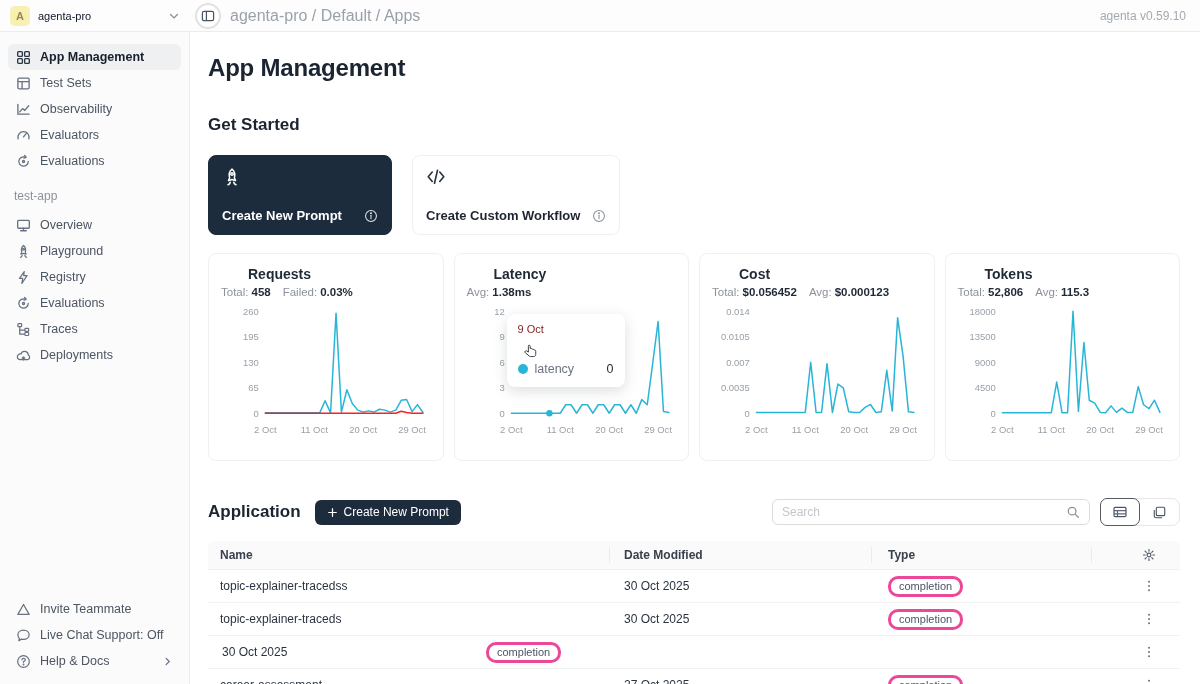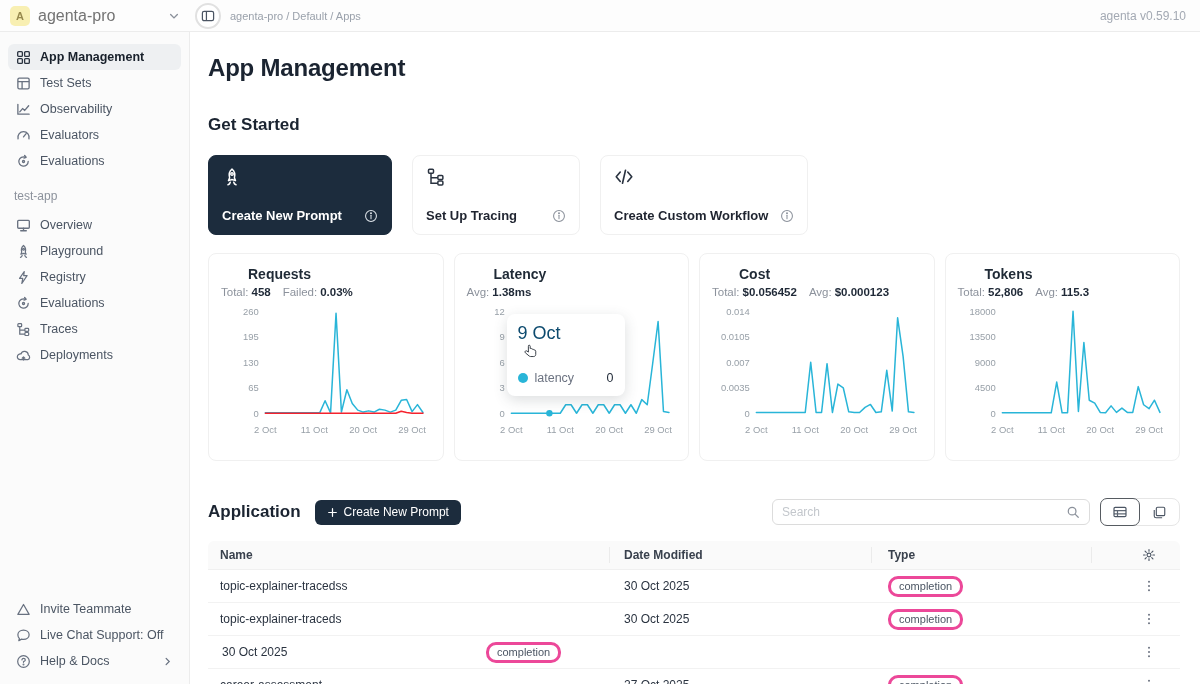--- a/index.html
+++ b/index.html
@@ -4,25 +4,25 @@
 <style>
   * { margin:0; padding:0; box-sizing:border-box; }
   html,body { width:1200px; height:684px; overflow:hidden; background:#fff;
     font-family:"Liberation Sans", sans-serif; color:#1f2430; }
 
   
   .topbar { height:32px; display:flex; align-items:center; border-bottom:1px solid #ececec; background:#fdfdfd; }
   .workspace { width:190px; display:flex; align-items:center; gap:8px; padding:0 10px; }
   .avatar { width:20px; height:20px; border-radius:5px; background:#f8efb2; color:#97894d;
     font-size:11px; font-weight:700; display:flex; align-items:center; justify-content:center; }
-  .workspace-name { font-size:16px; color:#737373; font-weight:500; flex:1; }
+  .workspace-name { font-size:11px; color:#0f172a; font-weight:500; flex:1; }
   .chev { color:#8b919b; display:flex; }
   .collapse-btn { width:26px; height:26px; border-radius:50%; border:2px solid #e1e1e1; background:#fff;
     display:flex; align-items:center; justify-content:center; margin-left:5px; color:#4b5563; }
-  .breadcrumb { margin-left:9px; font-size:11px; color:#9aa1ab; }
+  .breadcrumb { margin-left:9px; font-size:16px; color:#9aa1ab; }
   .version { margin-left:auto; padding-right:14px; font-size:12px; color:#a3a9b3; }
 
   
   .shell { display:flex; height:652px; }
   .sidebar { width:190px; flex:0 0 190px; background:#fbfbfb; border-right:1px solid #ececec;
     display:flex; flex-direction:column; padding:12px 8px 10px; }
   .side-item { display:flex; align-items:center; gap:9px; height:26px; padding:0 8px; border-radius:6px;
     font-size:12.5px; color:#4b5563; cursor:pointer; }
   .side-item svg { color:#687180; flex:0 0 auto; }
   .side-item.active { background:#eef0f2; color:#18202b; font-weight:600; }
@@ -50,21 +50,21 @@
   .charts-row { display:grid; grid-template-columns:repeat(4,1fr); gap:10px; margin-top:18px; }
   .chart-card { height:208px; border:1px solid #f0f0f0; border-radius:8px; background:#fff;
     padding:12px 12px 4px; position:relative; }
   .chart-title { font-size:14px; font-weight:700; color:#1f2a36;margin-left:27px; }
   .chart-stats { display:flex; gap:12px; margin-top:4px; font-size:11.5px; color:#8c929c; }
   .chart-stats b { color:#1f2937; margin-left:3px; font-weight:700; }
   .chart-svg { width:100%; display:block; margin-top:2px; }
 
   .chart-tooltip { position:absolute; left:52px; top:60px; width:118px; background:#fff; border-radius:8px;
     box-shadow:0 4px 14px rgba(60,70,80,.18); padding:9px 11px 11px; z-index:5; }
-  .tt-date { font-size:18px; color:#0c4a6e; font-weight:500; }
+  .tt-date { font-size:11px; color:#7f1d1d; font-weight:500; }
   .tt-row { display:flex; align-items:center; gap:7px; margin-top:27px; font-size:12.5px; color:#6b7280; }
   .tt-dot { width:10px; height:10px; border-radius:50%; flex:0 0 auto; }
   .tt-val { margin-left:auto; color:#1f2937; font-weight:500; }
   .cursor-icon { position:absolute; left:15px; top:30px; }
 
   
   .app-header { display:flex; align-items:center; margin-top:37px; }
   .create-btn { margin-left:14px; height:25px; border:none; border-radius:6px; background:#1c2c3d; color:#fff;
     font-size:12px; font-family:inherit; display:flex; align-items:center; gap:6px; padding:0 12px; cursor:pointer; }
   .search-box { margin-left:auto; width:318px; height:26px; border:1px solid #dcdcdc; border-radius:6px;
@@ -275,40 +275,20 @@
       <div class="gs-card dark">
         <span class="gs-icon">
           <svg class="ic" width="20" height="20" viewBox="0 0 16 16" fill="none" stroke="currentColor" stroke-width="1.2" stroke-linecap="round" stroke-linejoin="round">
               <path d="M8 1.6c2 1.7 2.7 4.4 1.9 7.1l.9 2.2-2.8-.9-2.8.9.9-2.2C5.3 6 6 3.3 8 1.6z"></path>
               <circle cx="8" cy="5.6" r="1"></circle>
               <path d="M6.6 12.2c-.2 1-.8 1.7-1.8 2M9.4 12.2c.2 1 .8 1.7 1.8 2"></path>
             </svg>
         </span>
         <div class="gs-label-row">
           <span class="gs-label">Create New Prompt</span>
-          <span class="info-i">
-              <svg class="ic" width="14" height="14" viewBox="0 0 16 16" fill="none" stroke="currentColor" stroke-width="1.2">
-                <circle cx="8" cy="8" r="6.2"></circle>
-                <path d="M8 7.2v4" stroke-linecap="round"></path>
-                <circle cx="8" cy="4.8" r=".5" fill="currentColor"></circle>
-              </svg>
-            </span>
-        </div>
-      </div>
-      <div class="gs-card w2">
-        <span class="gs-icon">
-          <svg class="ic" width="20" height="20" viewBox="0 0 16 16" fill="none" stroke="currentColor" stroke-width="1.2">
-              <rect x="2" y="1.8" width="4" height="3.2" rx=".8"></rect>
-              <path d="M4 5v8h5.5M4 8.6h5.5"></path>
-              <rect x="9.5" y="6.8" width="4" height="3.2" rx=".8"></rect>
-              <rect x="9.5" y="11.2" width="4" height="3.2" rx=".8"></rect>
-            </svg>
-        </span>
-        <div class="gs-label-row">
-          <span class="gs-label">Set Up Tracing</span>
           <span class="info-i">
               <svg class="ic" width="14" height="14" viewBox="0 0 16 16" fill="none" stroke="currentColor" stroke-width="1.2">
                 <circle cx="8" cy="8" r="6.2"></circle>
                 <path d="M8 7.2v4" stroke-linecap="round"></path>
                 <circle cx="8" cy="4.8" r=".5" fill="currentColor"></circle>
               </svg>
             </span>
         </div>
       </div>
       <div class="gs-card w3">

